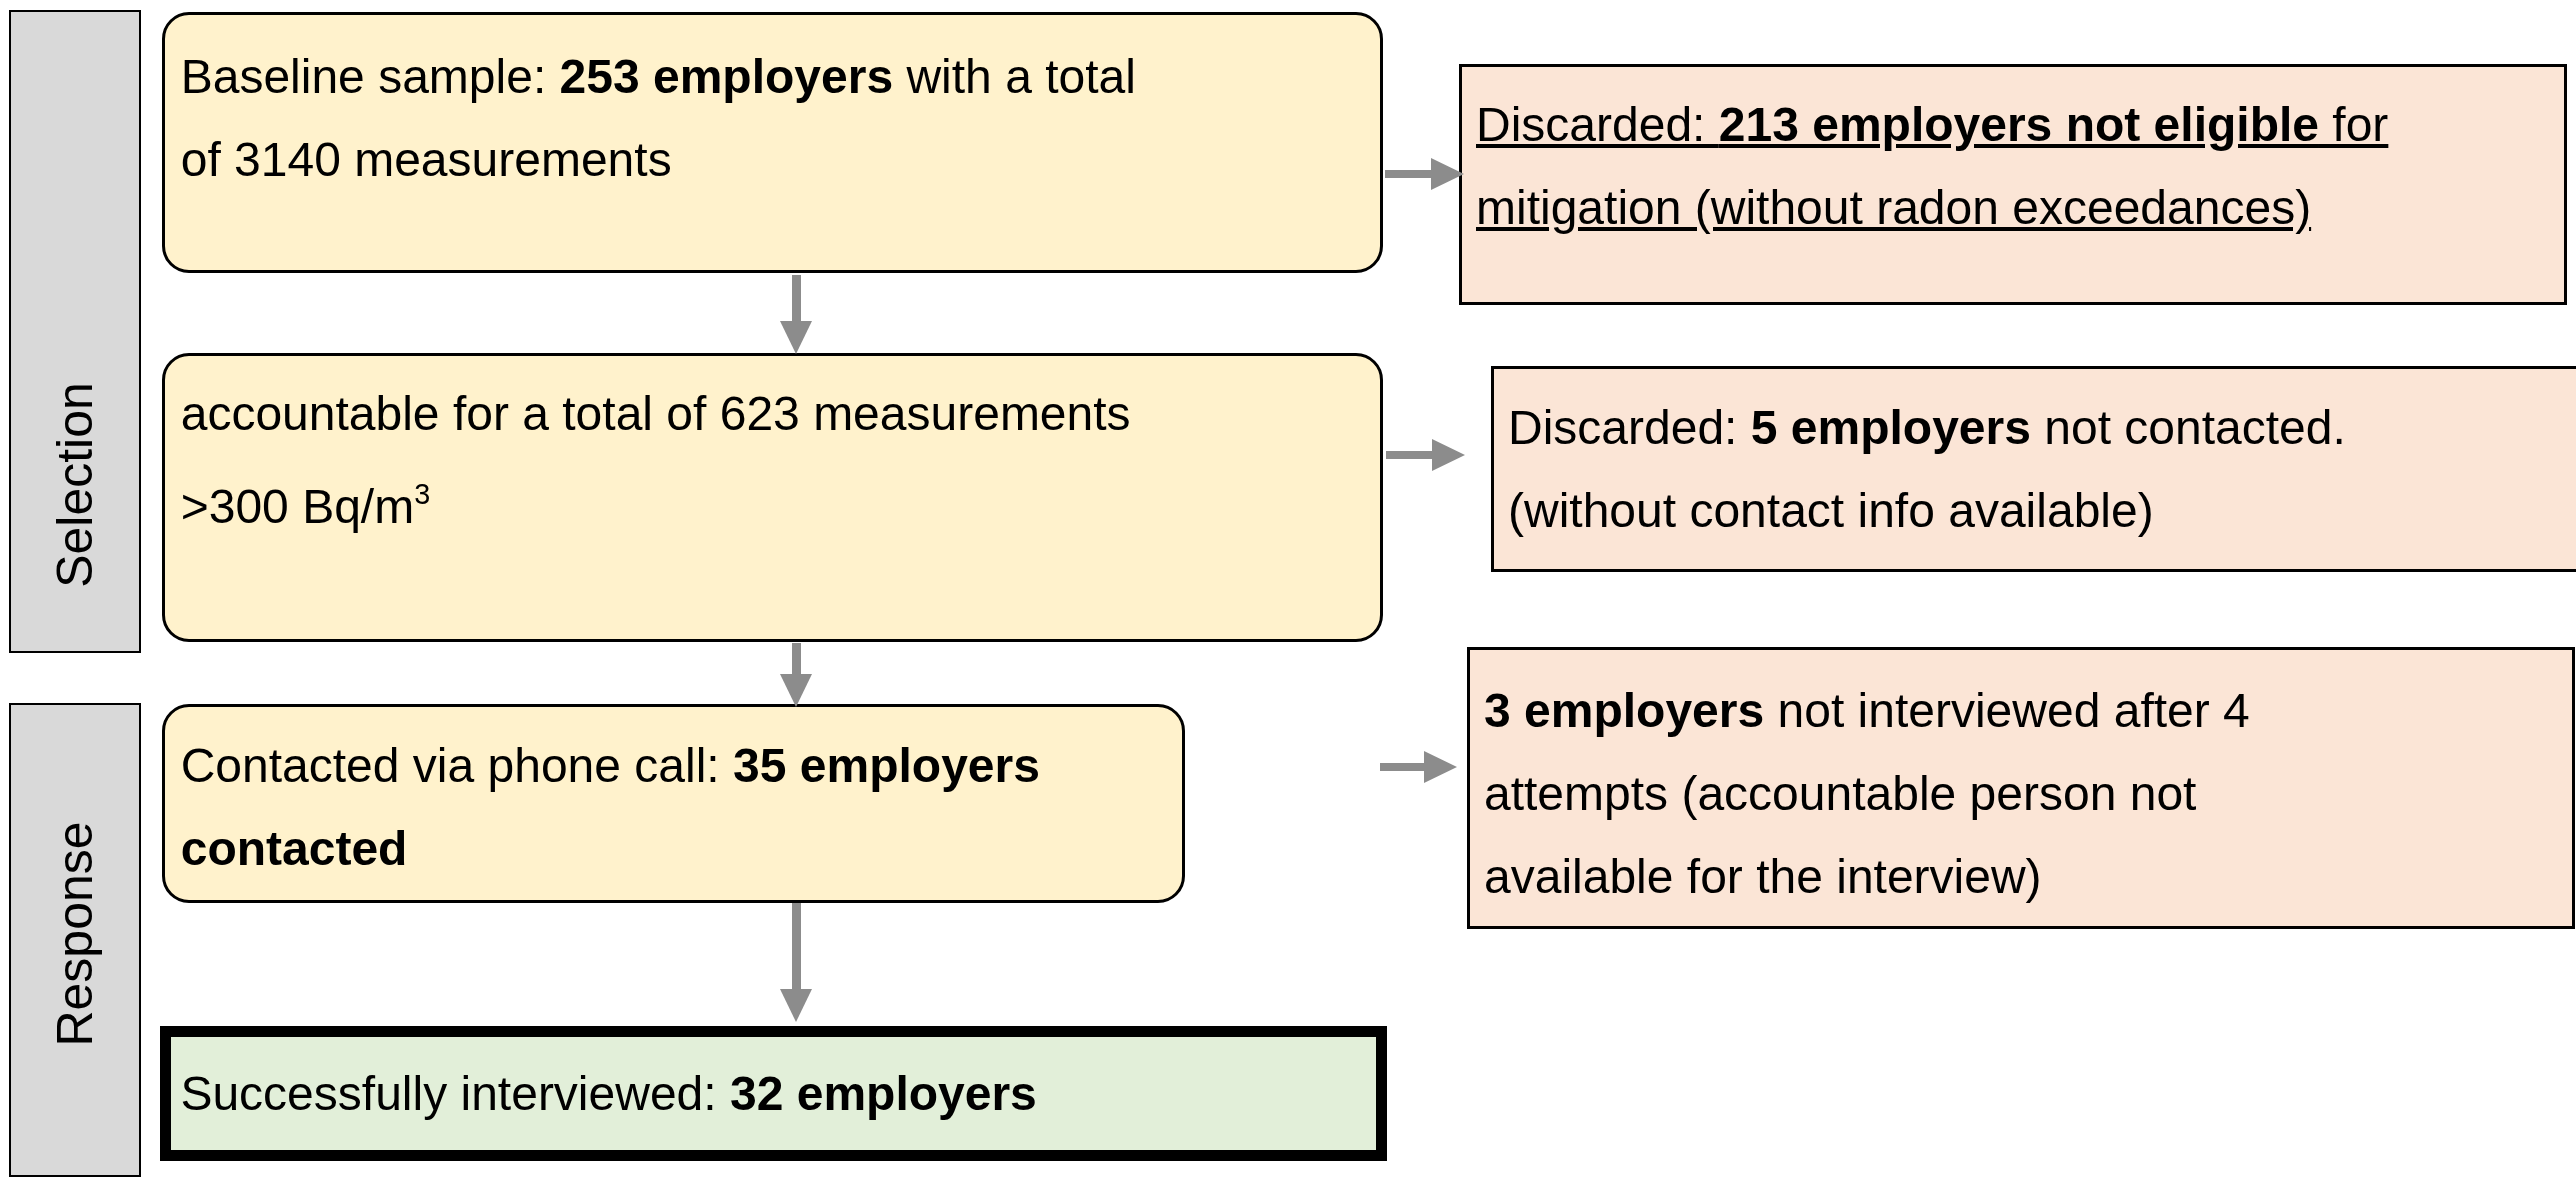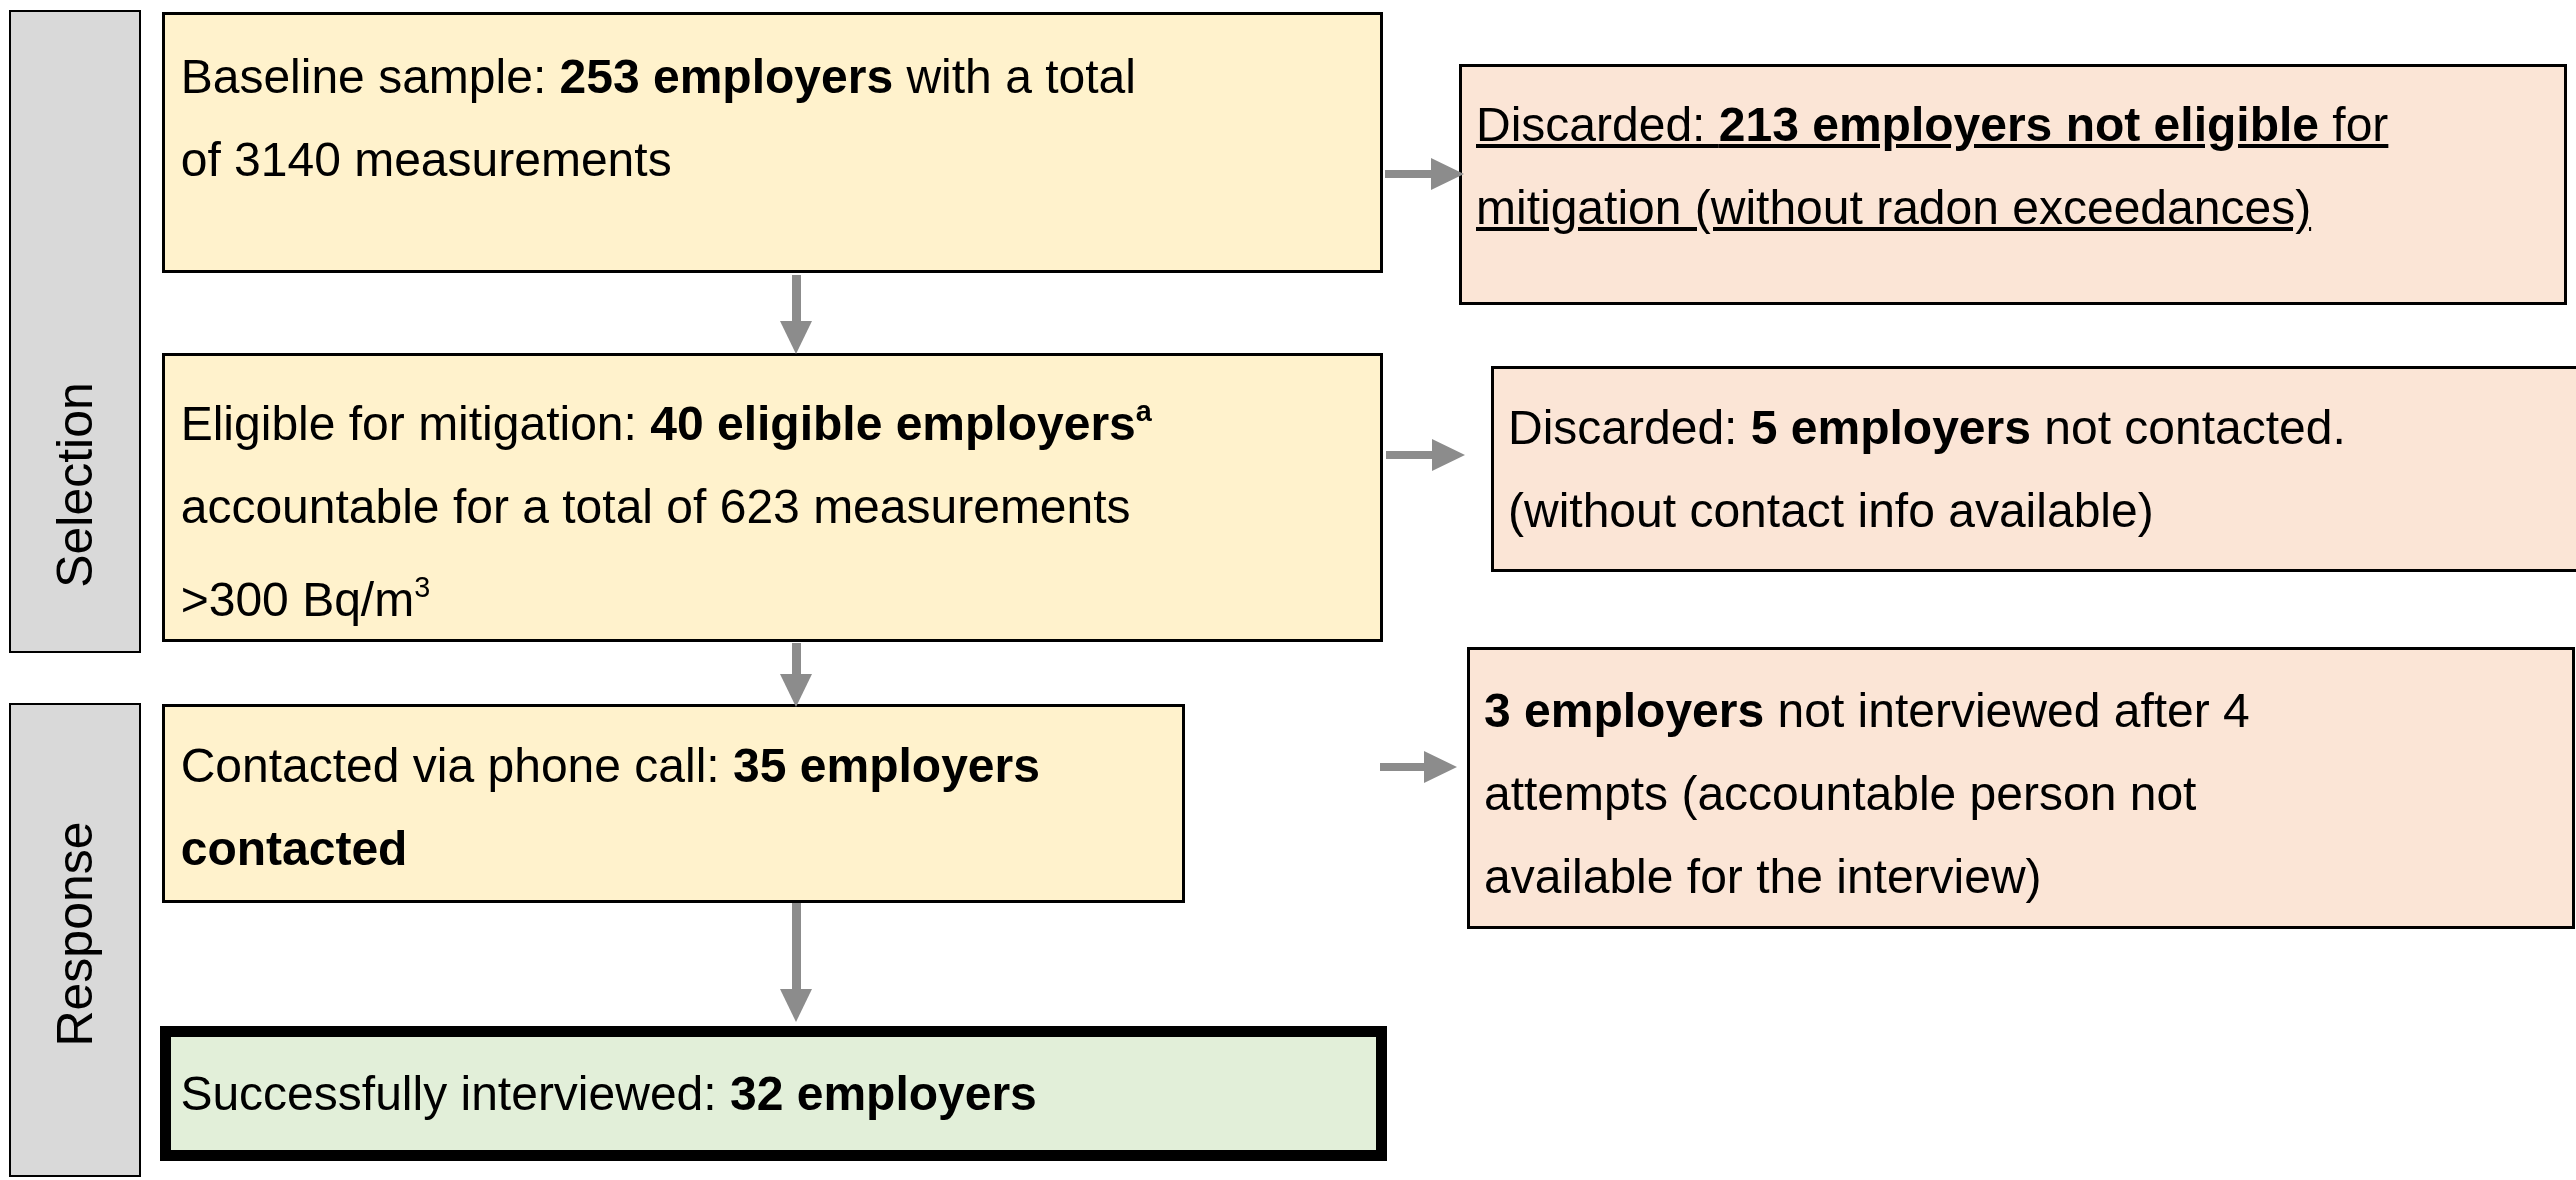--- a/index.html
+++ b/index.html
@@ -12,21 +12,21 @@
     overflow:hidden;
   }
   .box{
     position:absolute;
     box-sizing:border-box;
     border:3.1px solid var(--border,#000);
     font-size:48px;
     line-height:83px;
     white-space:nowrap;
   }
-  .process{background:var(--process-fill,#FFF2CC);}
+  .process{background:var(--process-fill,#FFF2CC);border-radius:27px;}
   .discard{background:var(--discard-fill,#FBE5D6);}
   .final{
     background:var(--final-fill,#E2EFD9);
     border-width:11.8px;
     display:flex;align-items:center;
   }
   .stage{
     position:absolute;
     box-sizing:border-box;
     border:2.4px solid var(--border,#000);
@@ -61,21 +61,20 @@
   <div class="stage" style="left:9.4px;top:703px;width:132px;height:474px;">
     <span class="stage-text" style="top:229px;">Response</span>
   </div>
 
   <div class="box process" style="left:162px;top:11.8px;width:1221px;height:261px;padding:20.4px 15.7px 0 15.7px;">
     <div class="line"><span class="seg">Baseline sample: </span><span class="seg b">253 employers</span><span class="seg"> with a total</span></div>
     <div class="line"><span class="seg">of 3140 measurements</span></div>
   </div>
 
   <div class="box process" style="left:162px;top:353px;width:1221px;height:289px;padding:15.7px 15.7px 0 15.7px;">
-    <div class="line"><span class="seg">Eligible for mitigation: </span><span class="seg b">40 eligible employers</span><sup class="seg b">a</sup></div>
     <div class="line"><span class="seg">accountable for a total of 623 measurements</span></div>
     <div class="line"><span class="seg">&gt;300 Bq/m</span><sup class="seg">3</sup></div>
   </div>
 
   <div class="box process" style="left:162px;top:704px;width:1023px;height:199px;padding:17.3px 15.7px 0 15.7px;">
     <div class="line"><span class="seg">Contacted via phone call: </span><span class="seg b">35 employers</span></div>
     <div class="line"><span class="seg b">contacted</span></div>
   </div>
 
   <div class="box final" style="left:160px;top:1026px;width:1227px;height:135px;padding-left:9.4px;">

